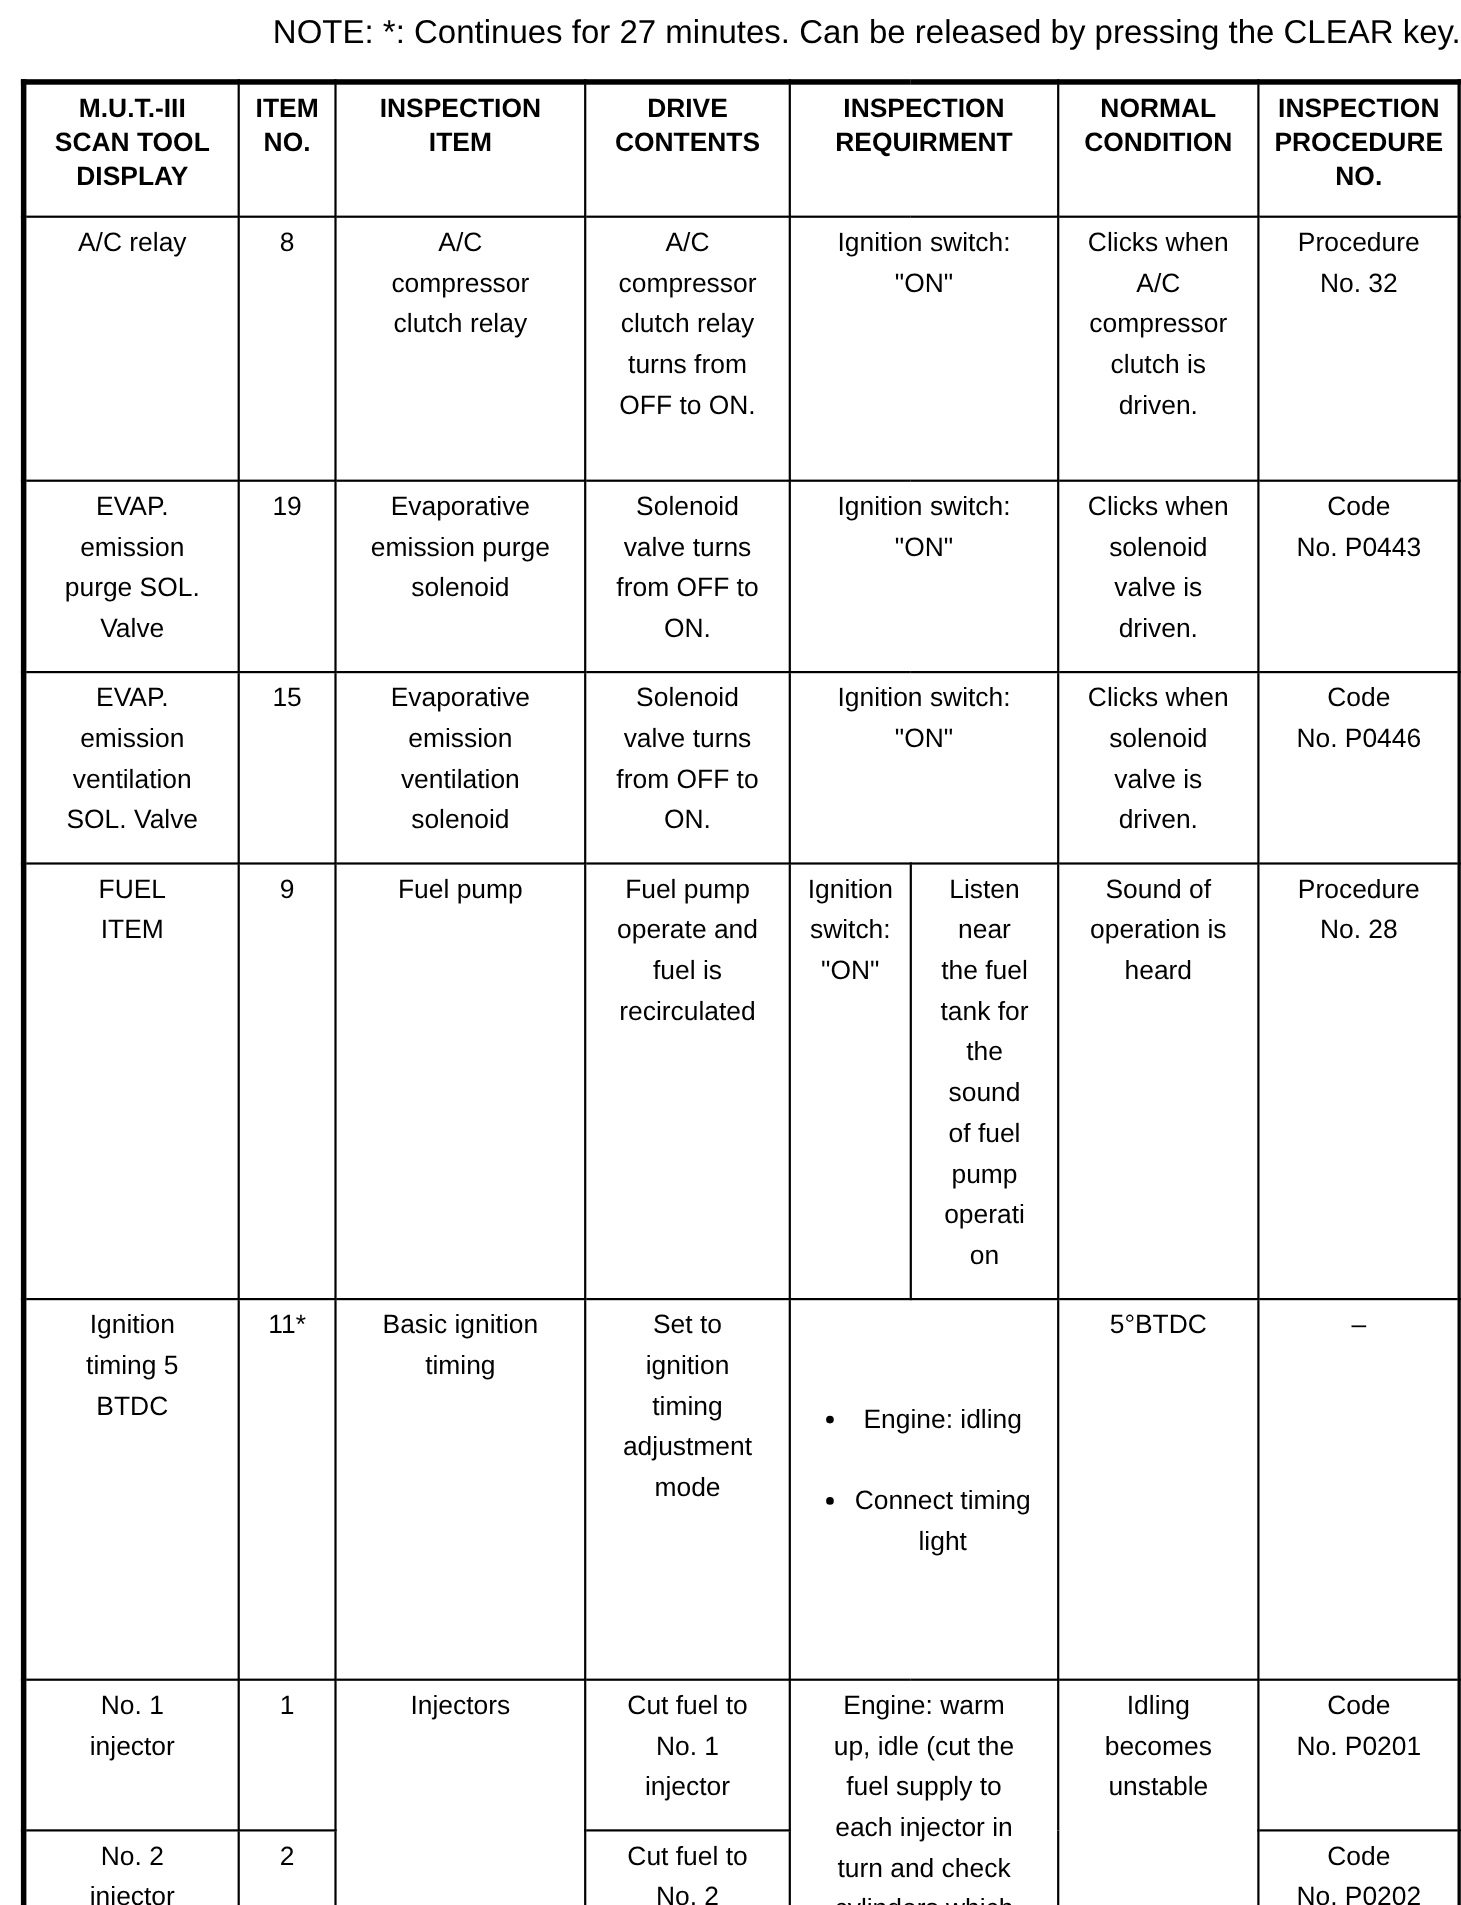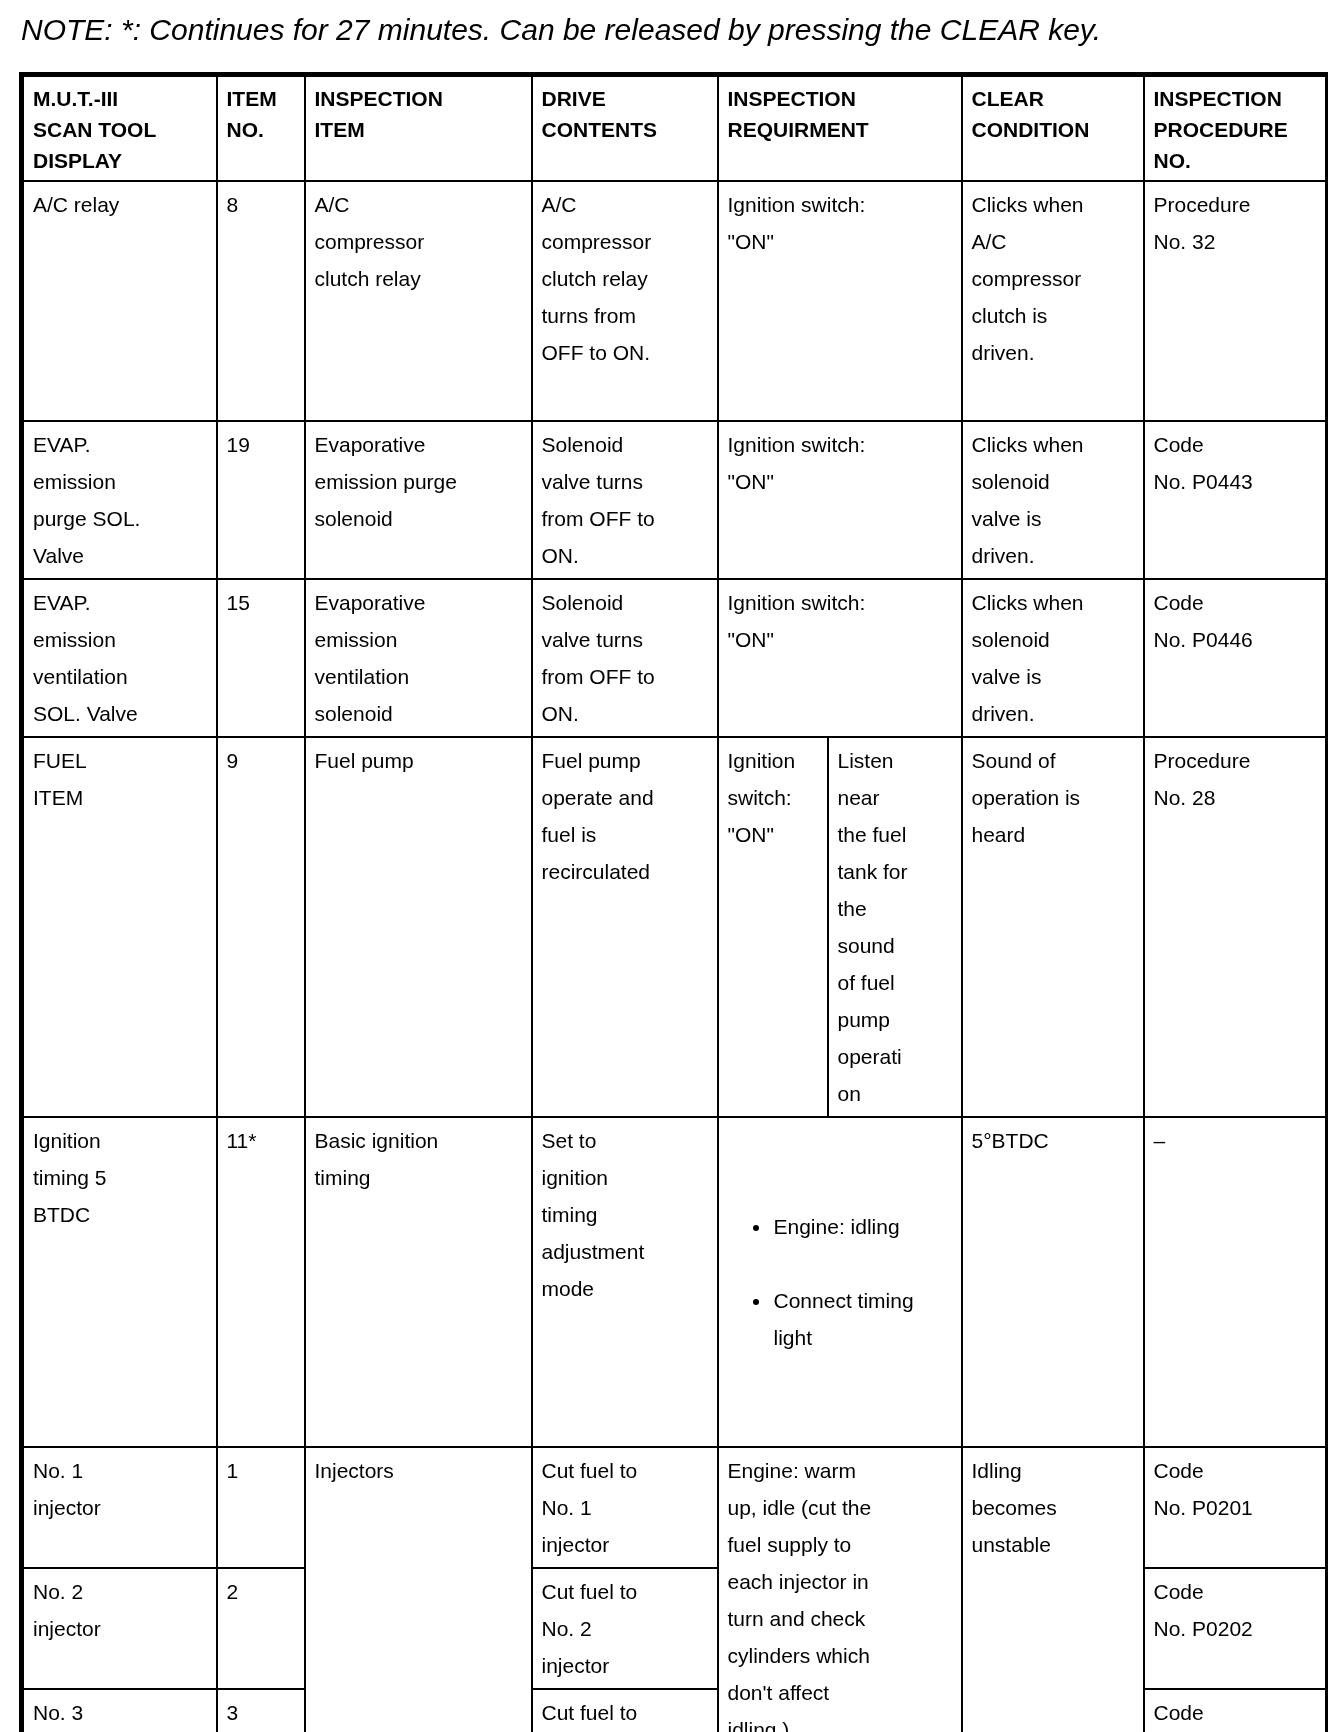--- a/index.html
+++ b/index.html
@@ -10,39 +10,39 @@
     font-family: "Liberation Sans", "DejaVu Sans", sans-serif;
   }
   .page {
     width: 1328px;
     min-height: 1732px;
     box-sizing: border-box;
     padding: 10px 0 0 19px;
     background: #ffffff;
   }
   .note {
-    font-style: italic;
     font-size: 30px;
     line-height: 36px;
     margin: 2px 0 24px 2px;
     white-space: pre-line;
+    text-align: right;
   }
   table.spec-table {
     border-collapse: collapse;
     table-layout: fixed;
     width: 1306px;
     border: 5px solid #000;
   }
   .spec-table th,
   .spec-table td {
     border: 2px solid #000;
     vertical-align: top;
-    text-align: left;
-    padding: 4px 8px 4px 9px;
-    font-size: 21px;
+    text-align: center;
+    padding: 4px 8px 20px 9px;
+    font-size: 24px;
     line-height: 37px;
     white-space: pre-line;
     overflow-wrap: break-word;
     box-sizing: border-box;
   }
   .spec-table thead th {
     font-weight: bold;
     line-height: 31px;
     padding-top: 6px;
   }
@@ -87,21 +87,21 @@
 SCAN TOOL
 DISPLAY</th>
         <th>ITEM
 NO.</th>
         <th>INSPECTION
 ITEM</th>
         <th>DRIVE
 CONTENTS</th>
         <th colspan="2">INSPECTION
 REQUIRMENT</th>
-        <th>CLEAR
+        <th>NORMAL
 CONDITION</th>
         <th>INSPECTION
 PROCEDURE
 NO.</th>
       </tr>
     </thead>
 
     <tbody>
 
       <tr class="h-r1">

